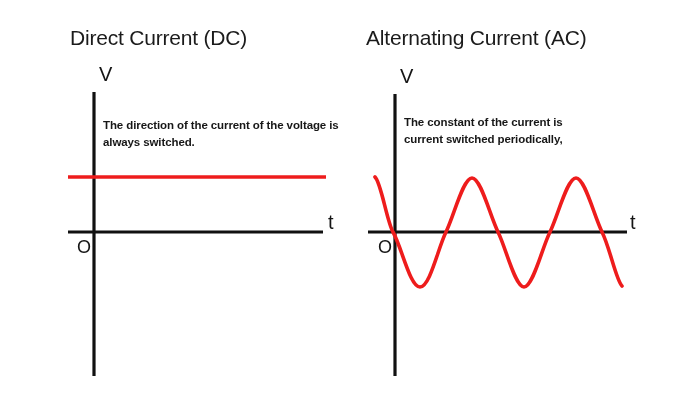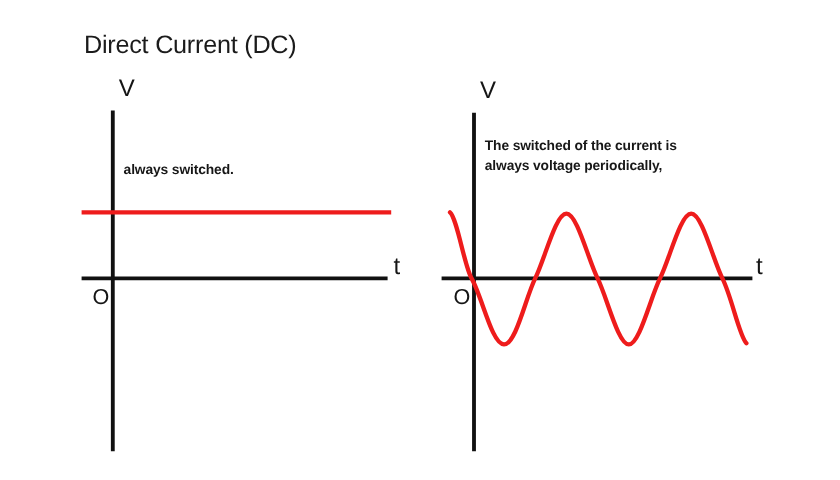--- a/index.html
+++ b/index.html
@@ -97,25 +97,27 @@
 
       <line x1="68" y1="177" x2="326" y2="177" stroke="#ee1c1c" stroke-width="3.4"></line>
     </svg>
 
     <div class="axis-label v-label" style="left:99px; top:64px;">V</div>
 
     <div class="axis-label t-label" style="left:328px; top:212px;">t</div>
 
     <div class="o-label" style="left:77px; top:238px;">O</div>
 
+    <div class="note" style="left:103px; top:117px;">The direction of the current of the voltage is</div>
     <div class="note" style="left:103px; top:134px;">always switched.</div>
   </div>
 
   <div class="panel" id="panel-ac">
 
+    <div class="panel-title">Alternating Current (AC)</div>
 
     <svg class="plot-svg" viewBox="0 0 350 400">
 
       <line x1="45" y1="94" x2="45" y2="376" stroke="#111111" stroke-width="3.2"></line>
 
       <line x1="18" y1="232" x2="277" y2="232" stroke="#111111" stroke-width="3.2"></line>
 
       <path d="M 25,177
                C 31,182 37,222 43,232
                C 52,248 60,287 70,287
@@ -128,17 +130,17 @@
                C 235,178 244,216 252,232
                C 260,248 266,280 272,286" fill="none" stroke="#ee1c1c" stroke-width="3.6" stroke-linecap="round" stroke-linejoin="round"></path>
     </svg>
 
     <div class="axis-label v-label" style="left:50px; top:66px;">V</div>
 
     <div class="axis-label t-label" style="left:280px; top:212px;">t</div>
 
     <div class="o-label" style="left:28px; top:238px;">O</div>
 
-    <div class="note" style="left:54px; top:114px;">The switched of the current is</div>
-    <div class="note" style="left:54px; top:131px;">always voltage periodically,</div>
+    <div class="note" style="left:54px; top:114px;">The constant of the current is</div>
+    <div class="note" style="left:54px; top:131px;">current switched periodically,</div>
   </div>
 
 </div>
 
 </body></html>

